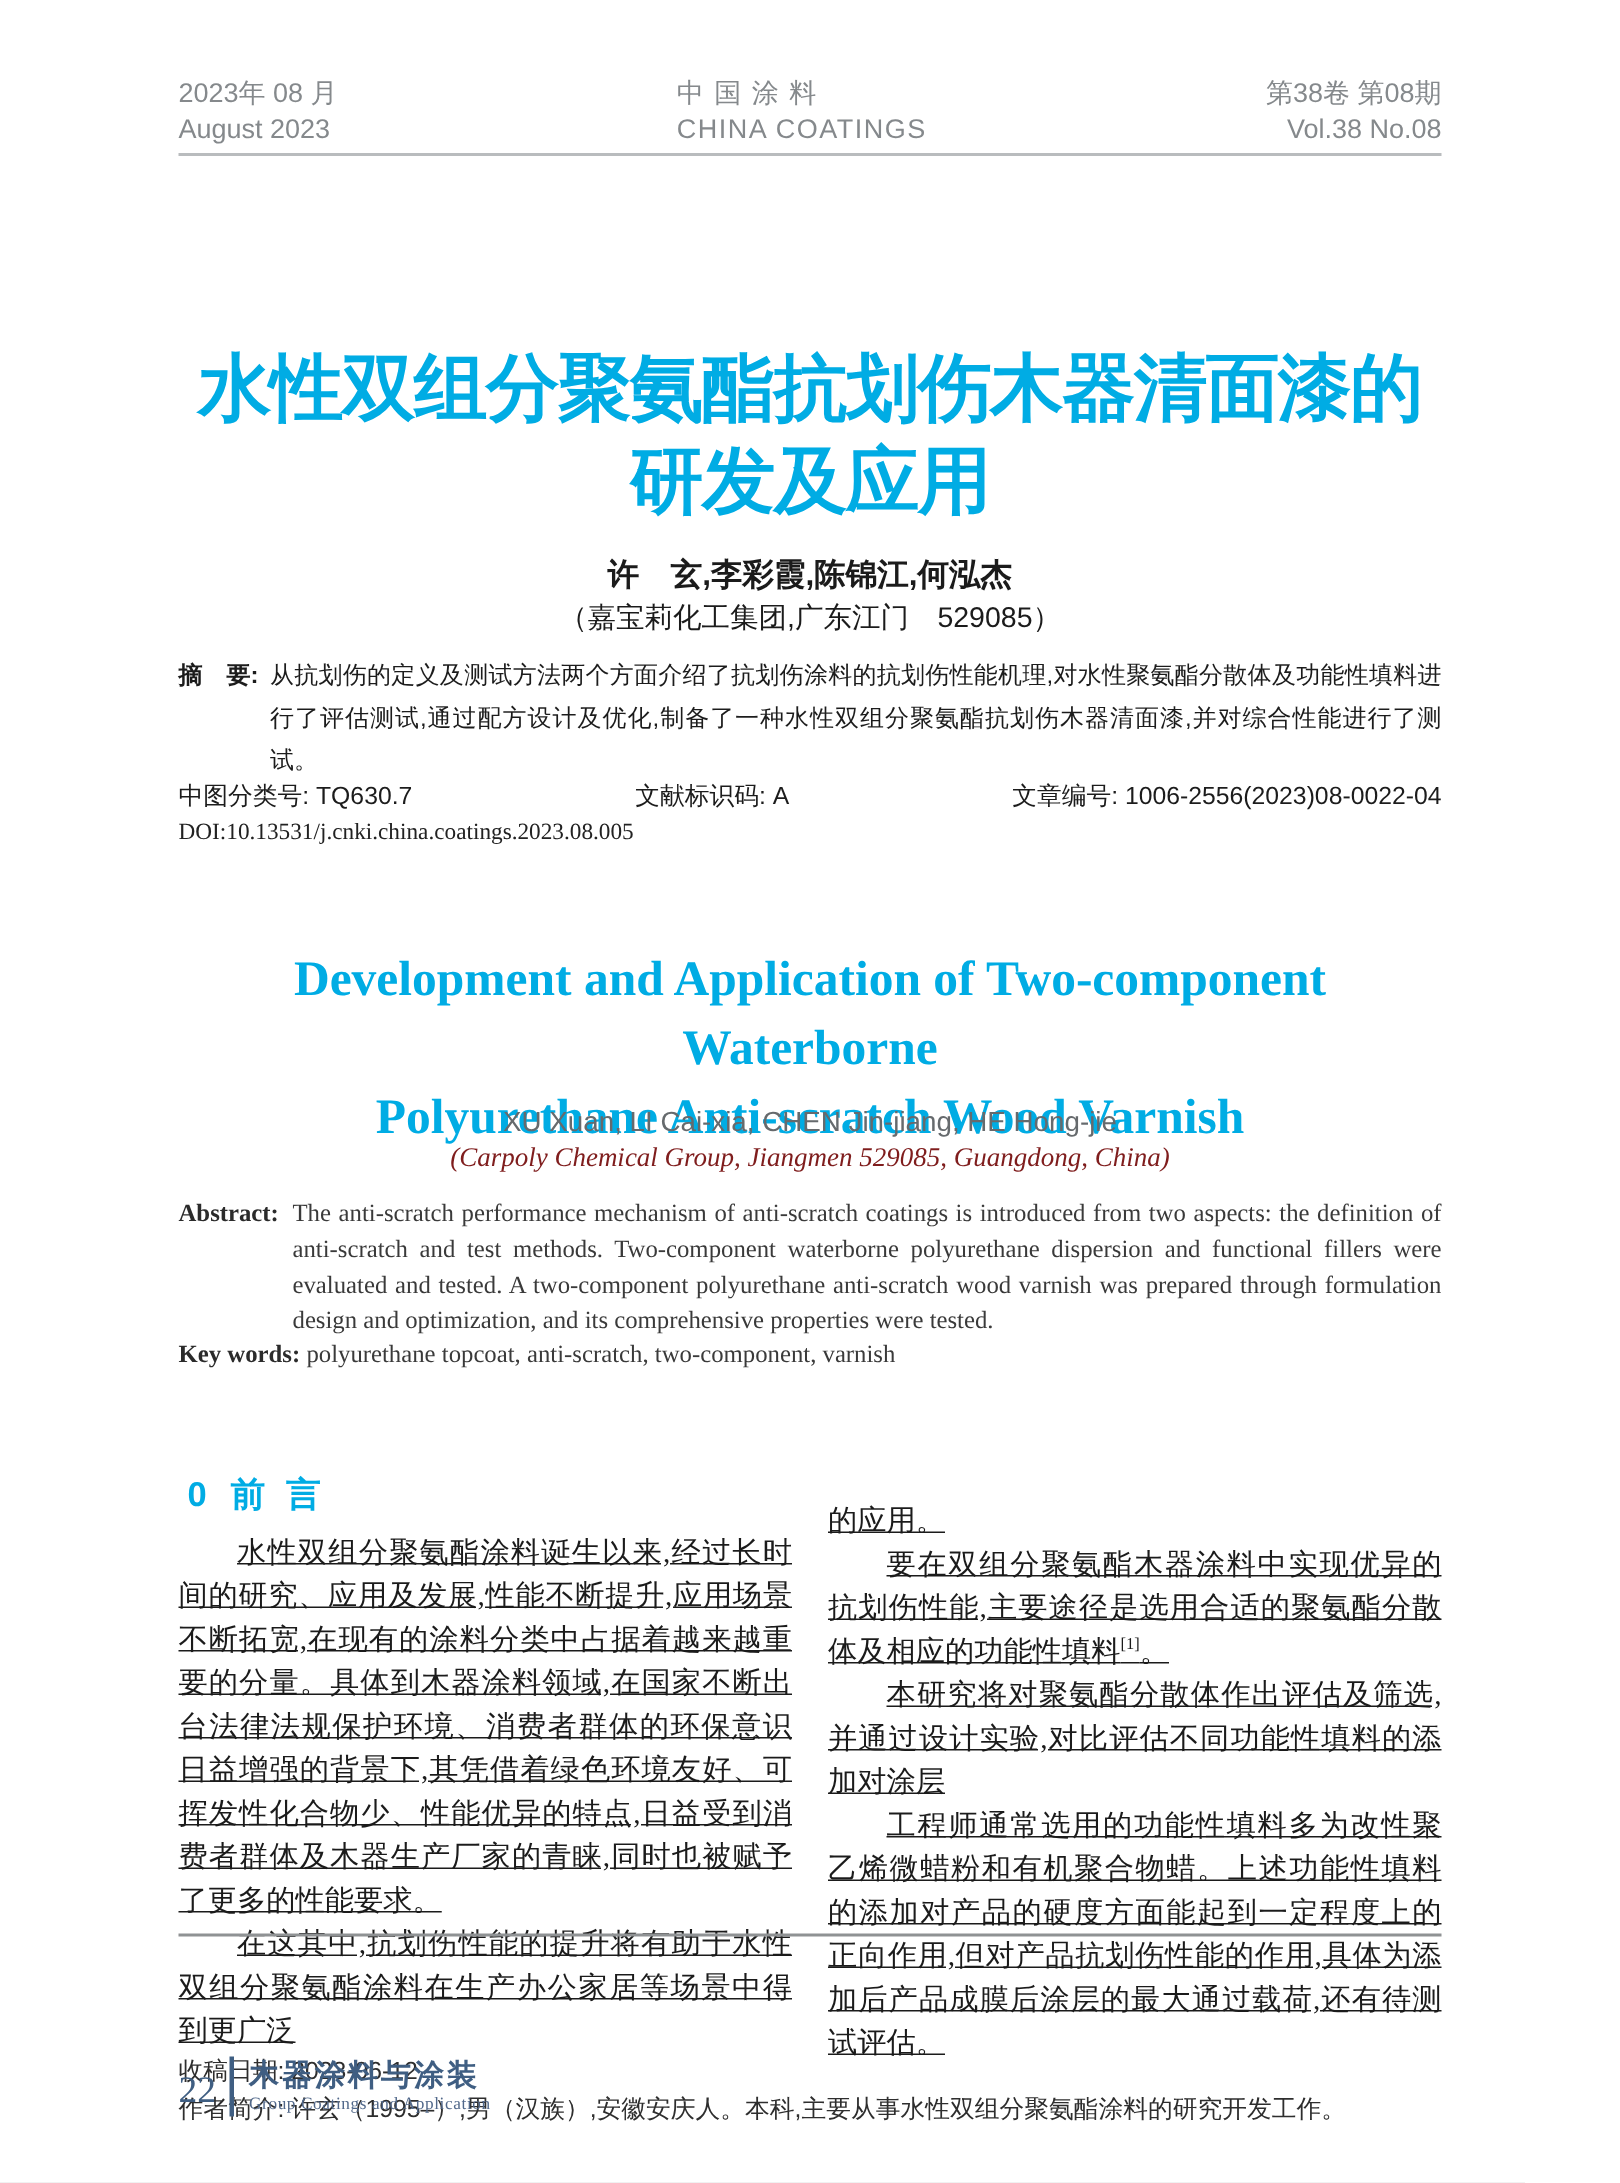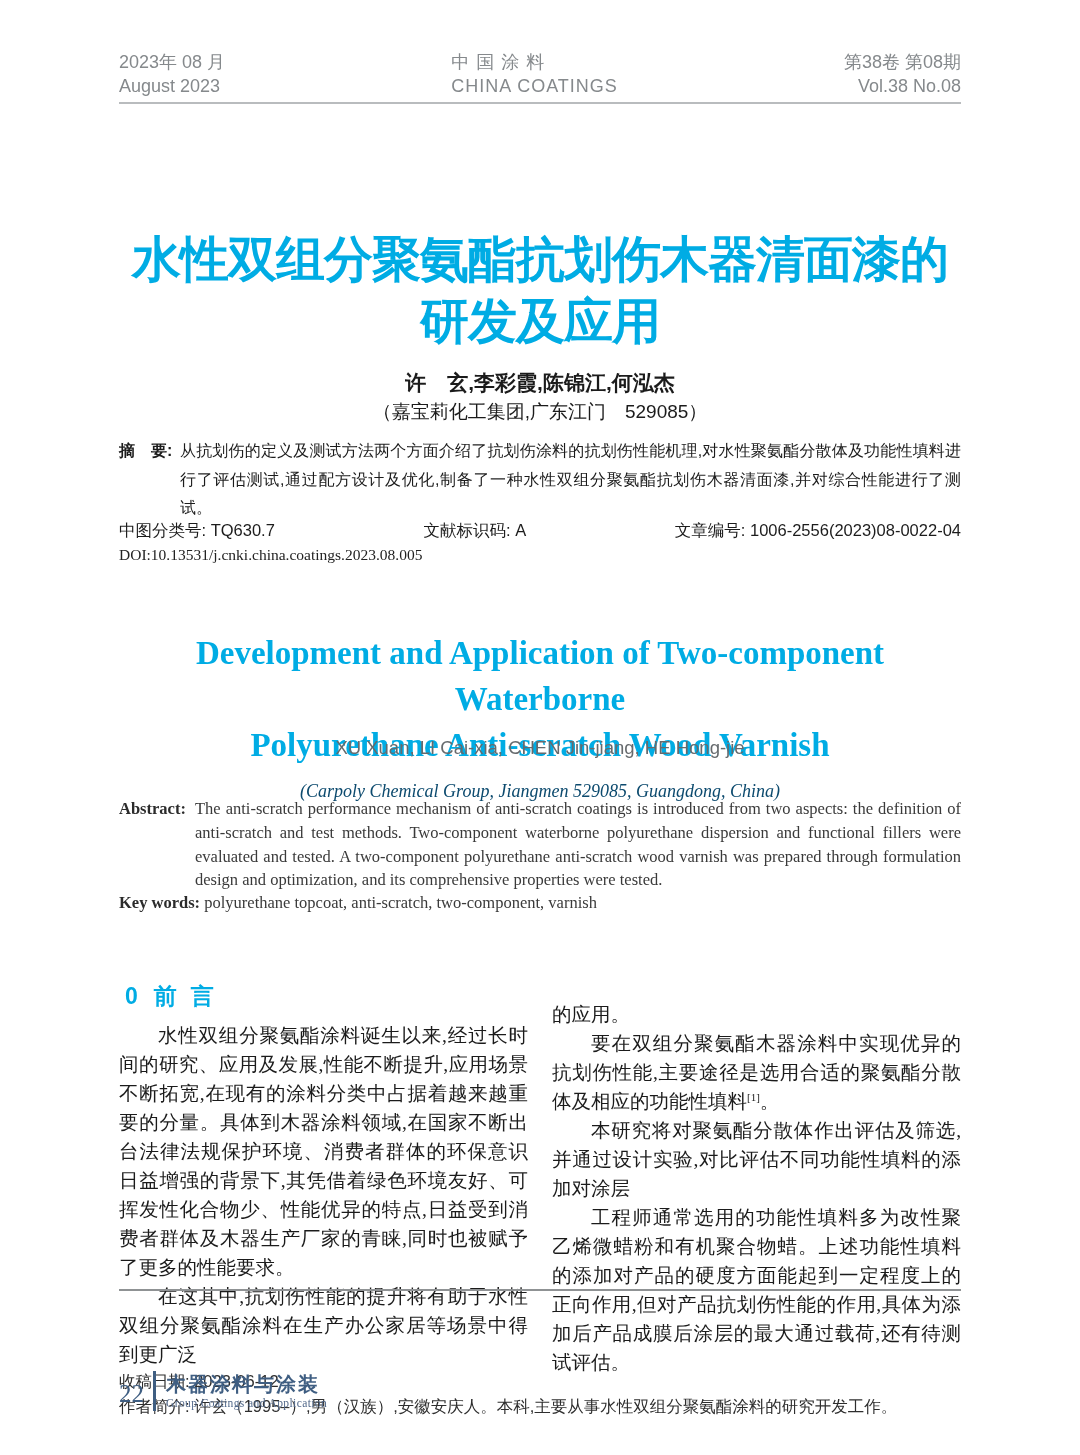--- a/index.html
+++ b/index.html
@@ -71,21 +71,21 @@
     font-family:"Liberation Serif", serif;
     font-weight:bold; font-size:33px; line-height:46px; margin:0;
   }
   .authors-en {
     left:119px; top:737px; width:842px;
     text-align:center; font-size:18.5px; color:#666a6d;
   }
   .affil-en {
     left:119px; top:761px; width:842px;
     text-align:center; font-family:"Liberation Serif", serif;
-    font-style:italic; font-size:18px; color:#0c4a6e;margin-top:20px;
+    font-style:italic; font-size:18px; color:#7f1d1d;
   }
 
   
   .en-abstract {
     left:119px; top:797px; width:842px;
     font-family:"Liberation Serif", serif; color:#3a3a3a;
     font-size:16.5px; line-height:23.8px; text-align:justify;
     position:absolute; padding-left:76px; box-sizing:border-box;
   }
   .en-abstract .lbl { position:absolute; left:0; top:0; font-weight:bold; color:#2b2b2b; }
@@ -105,20 +105,21 @@
   .sec-heading {
     color:#00ace4; font-weight:bold; font-size:23px;
     letter-spacing:2px; margin:0 0 9px 6px;
   }
   .sec-heading .num { margin-right:16px; letter-spacing:0; }
   .sec-heading .ttl { letter-spacing:14px; }
   .col p {
     margin:0; font-family:"Liberation Serif", serif;
     font-size:19.5px; line-height:29px; text-align:justify;
     color:#1b1b1b;
+    text-decoration:underline;
   }
   .col p.indent { text-indent:2em; }
   .col sup { font-size:11px; vertical-align:super; line-height:0; }
 
   
   .foot-rule { left:119px; top:1289px; width:842px; height:1.5px; background:#8f9294; }
   .footnote {
     left:119px; top:1369px; width:842px;
     font-size:16.5px; line-height:25px; color:#2e2e2e;
   }

